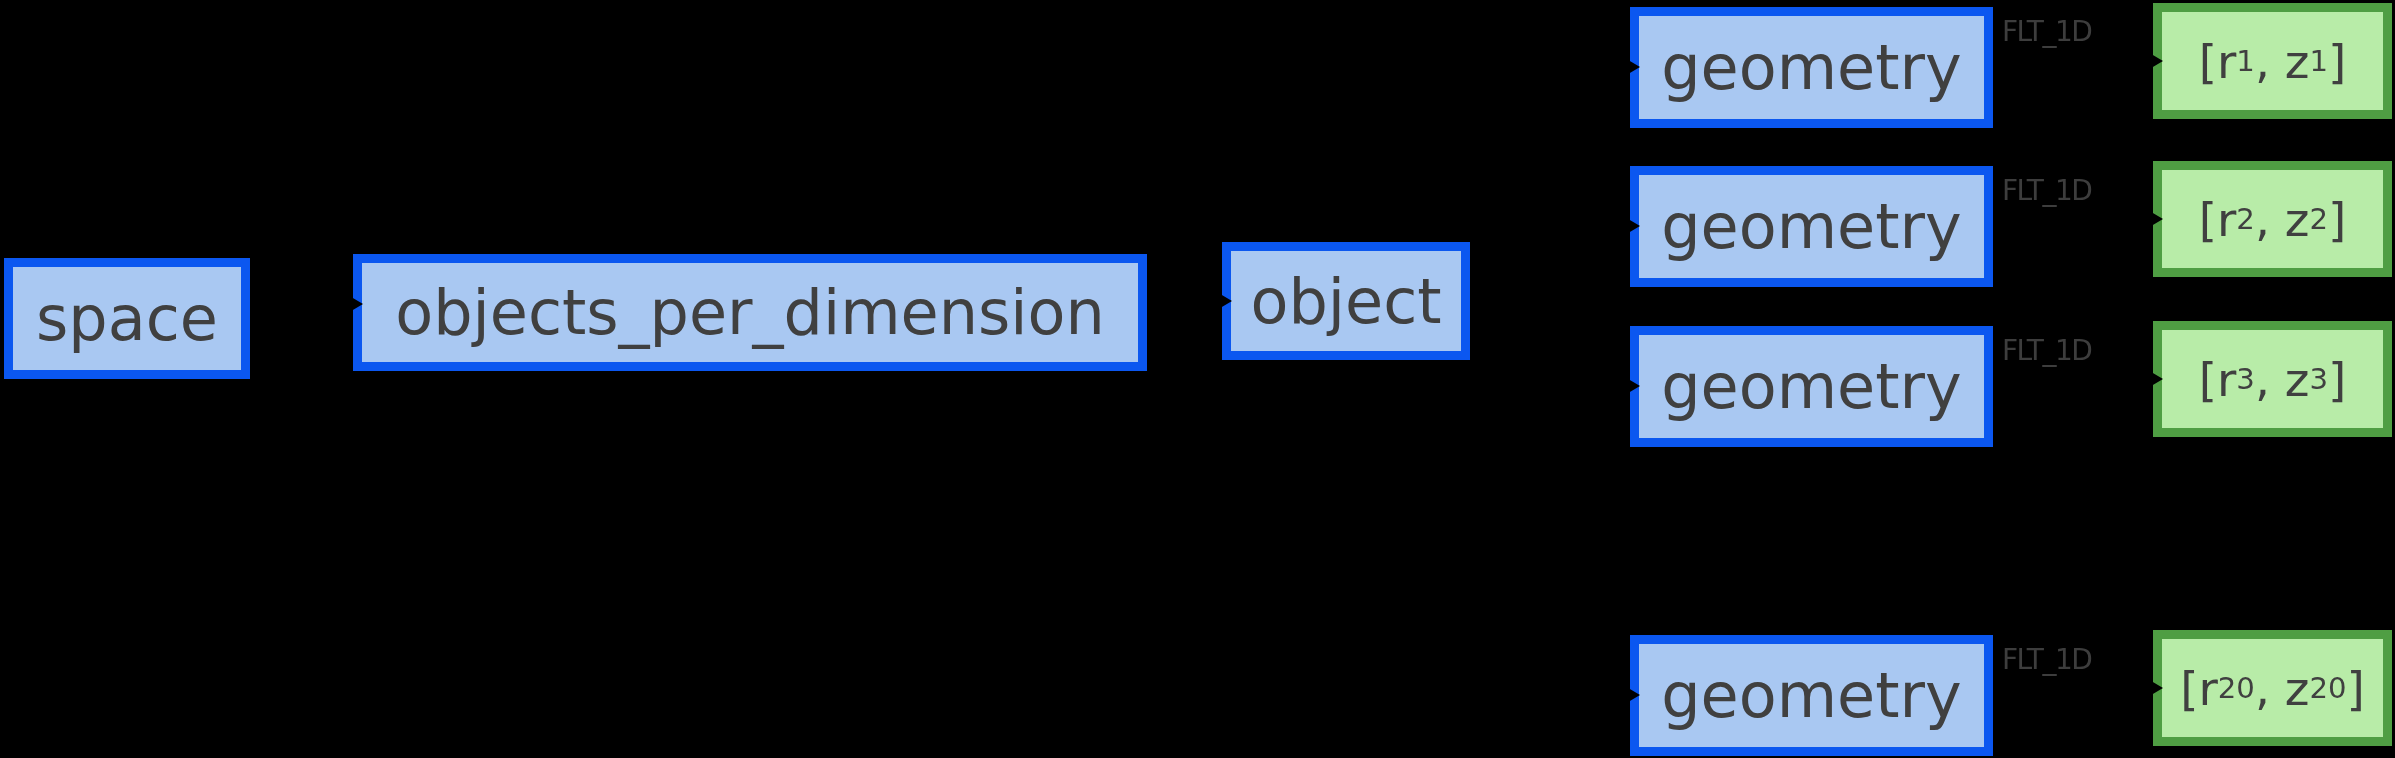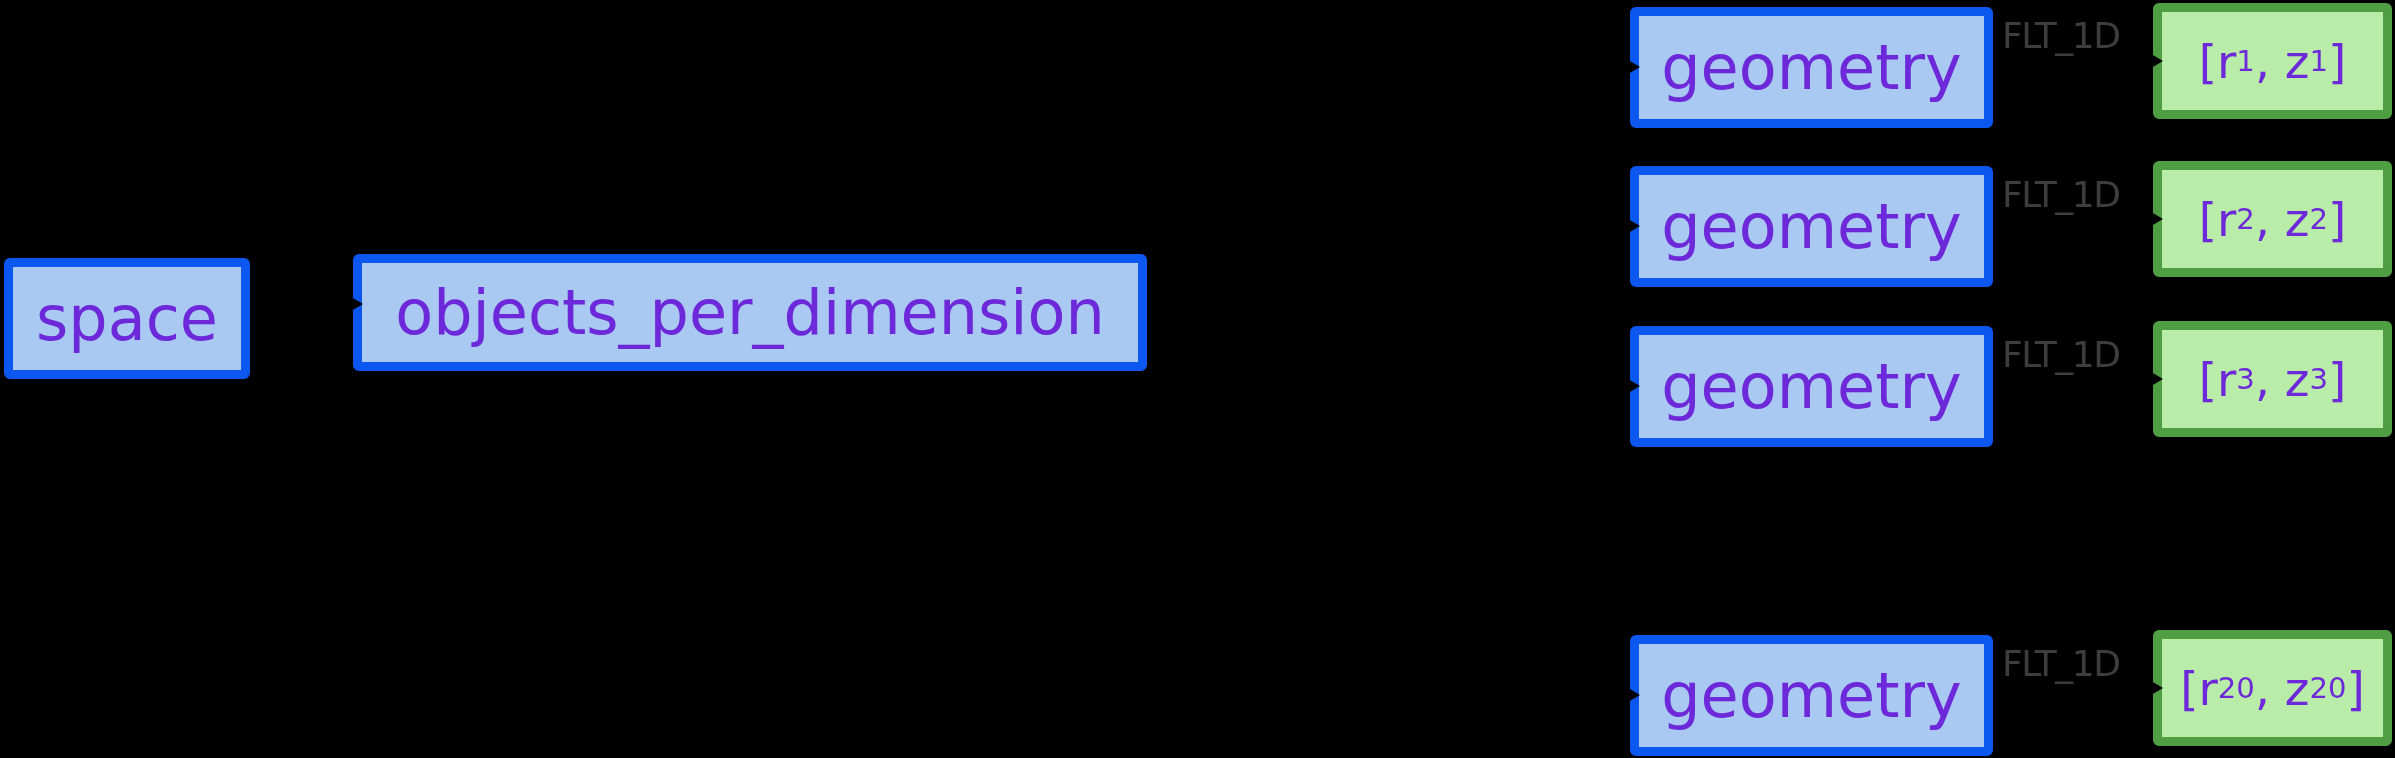--- a/index.html
+++ b/index.html
@@ -14,42 +14,41 @@
     background: #000000;
     overflow: hidden;
     font-family: "DejaVu Sans", sans-serif;
   }
   .node {
     position: absolute;
     box-sizing: border-box;
     display: flex;
     align-items: center;
     justify-content: center;
-    color: #6d28d9;
+    color: #404040;
     white-space: nowrap;
-    border-radius: 6px;
   }
   .blue {
     background: #a9c8f2;
     border: 9px solid #0b57f0;
     font-size: 62px;
   }
   .green {
     background: #b8eca8;
     border: 9px solid #4f9e43;
     font-size: 47px;
   }
   .green sub {
     font-size: 62%;
     line-height: 0;
   }
   .edge-label {
     position: absolute;
     color: #3d3d3d;
-    font-size: 36px;
+    font-size: 28px;
     letter-spacing: -1.5px;
     white-space: nowrap;
   }
   .arrowhead {
     position: absolute;
     width: 0;
     height: 0;
     border-top: 13px solid transparent;
     border-bottom: 13px solid transparent;
     border-left: 22px solid #000000;
@@ -79,20 +78,21 @@
 </style>
 </head>
 <body>
 
 <div class="canvas">
 
   <div class="node blue n-space">space</div>
 
   <div class="node blue n-opd">objects_per_dimension</div>
 
+  <div class="node blue n-object">object</div>
 
   <div class="node blue n-geom g0">geometry</div>
   <div class="node blue n-geom g1">geometry</div>
   <div class="node blue n-geom g2">geometry</div>
   <div class="node blue n-geom g3">geometry</div>
 
   <div class="edge-label e0">FLT_1D</div>
   <div class="edge-label e1">FLT_1D</div>
   <div class="edge-label e2">FLT_1D</div>
   <div class="edge-label e3">FLT_1D</div>

